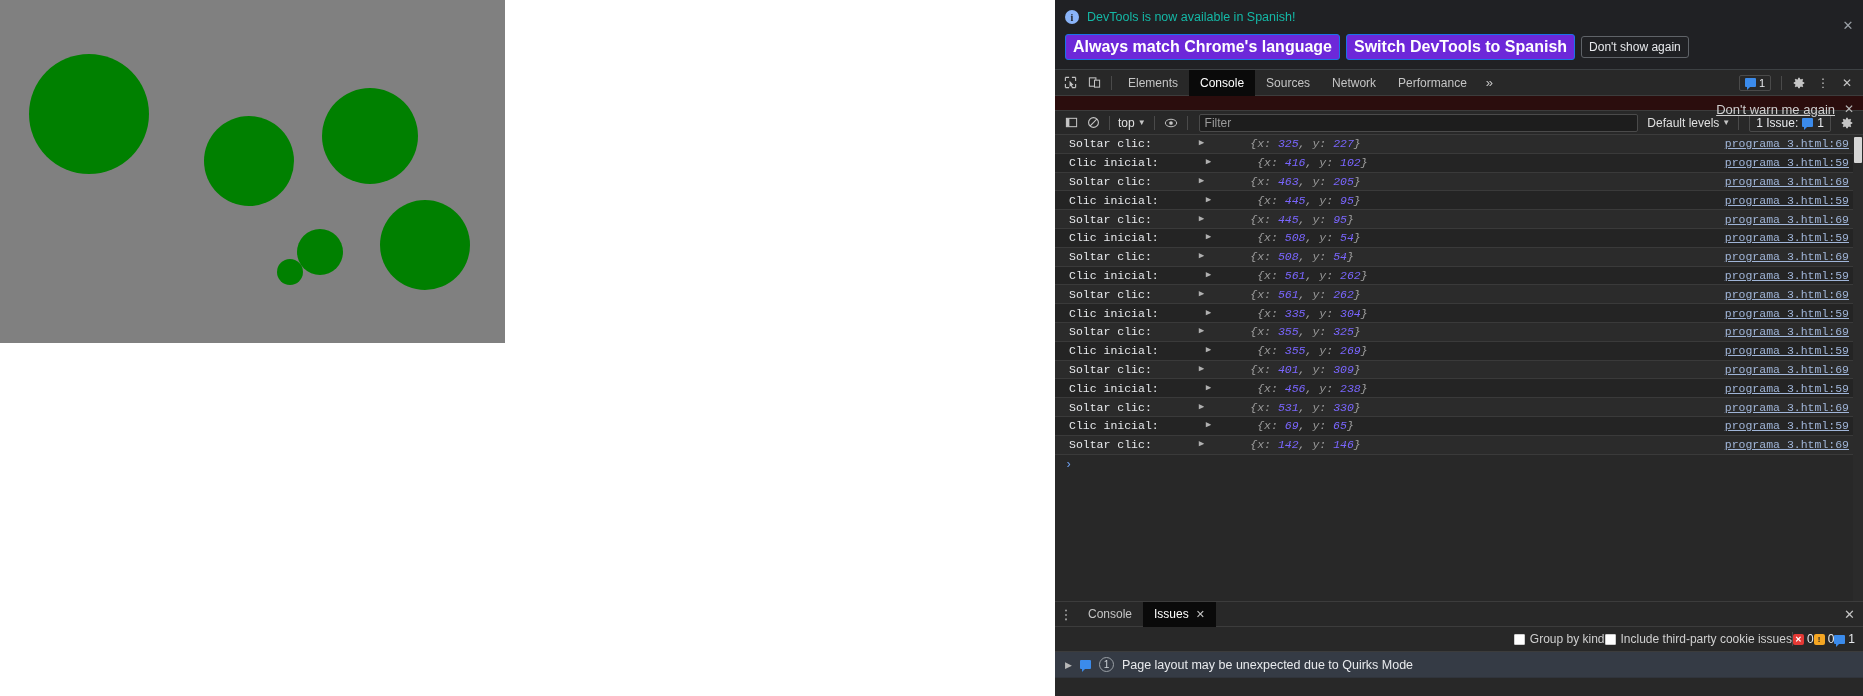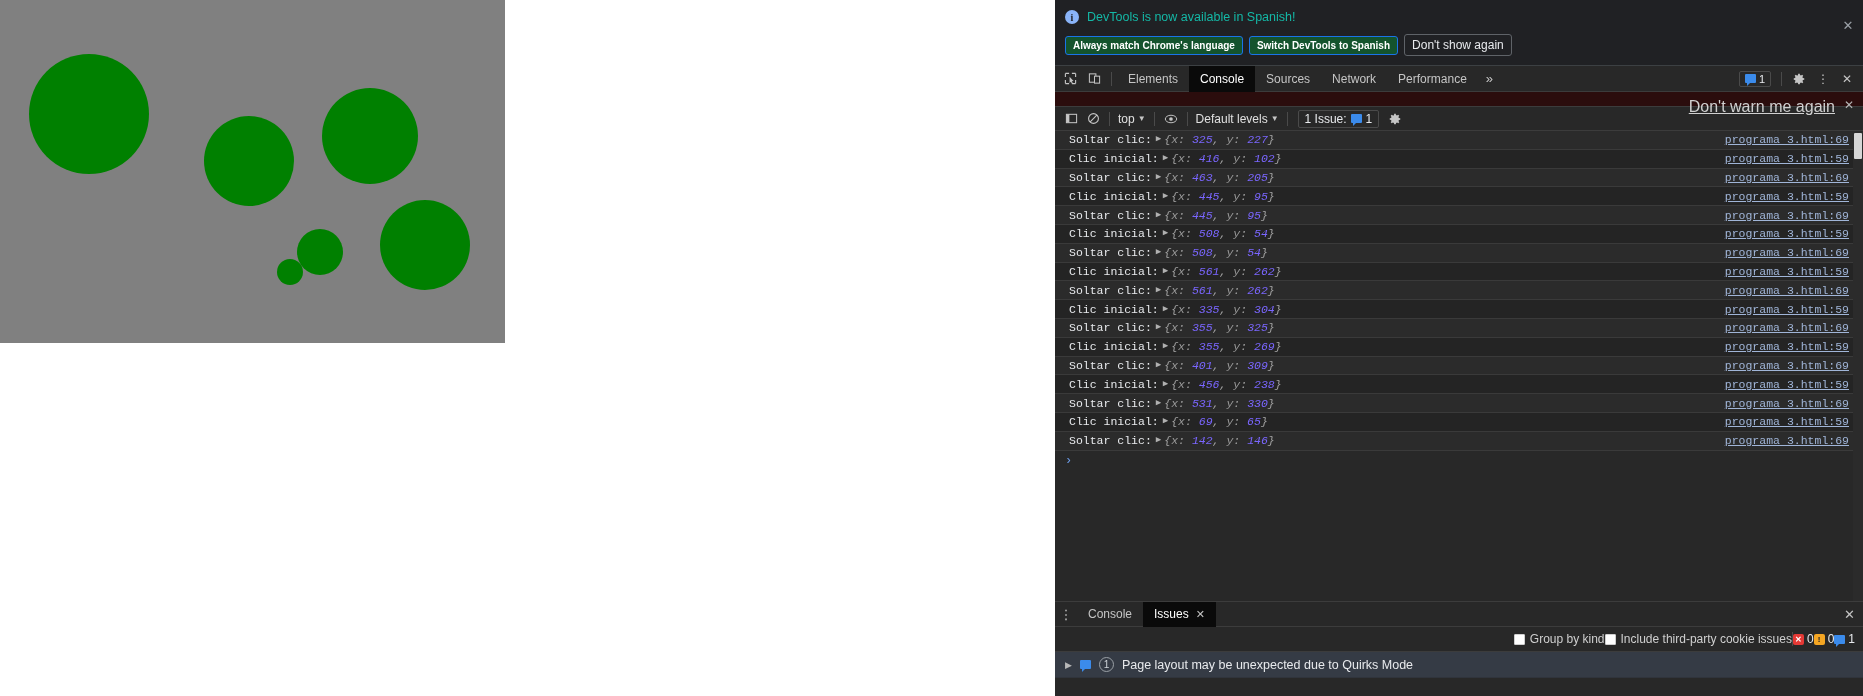--- a/index.html
+++ b/index.html
@@ -53,23 +53,23 @@
     width: 14px; height: 14px; border-radius: 50%;
     background: #8ab4f8; color: #202124;
     font-size: 10px; font-weight: bold;
     display: flex; align-items: center; justify-content: center;
     font-family: "Liberation Serif", serif;
     flex: 0 0 auto;
   }
   #lang-msg { font-size: 12.5px; color: #14b8a6; }
   #lang-row2 { display: flex; align-items: center; gap: 6px; margin-top: 7px; }
   .btn-primary {
-    background: #14532d; color: #ffffff;
+    background: #6d28d9; color: #ffffff;
     border: 1px solid #1a73e8; border-radius: 3px;
-    font-size: 10px; font-weight: bold;
+    font-size: 16px; font-weight: bold;
     padding: 3px 7px; cursor: pointer;
     font-family: "Liberation Sans", sans-serif;
     white-space: nowrap;
   }
   .btn-ghost {
     background: transparent; color: #e8eaed;
     border: 1px solid #5f6368; border-radius: 3px;
     font-size: 12px; padding: 3px 7px; cursor: pointer;
     font-family: "Liberation Sans", sans-serif;
     white-space: nowrap;
@@ -119,21 +119,21 @@
   #warn {
     background: #2b0d0d;
     border-bottom: 1px solid #3c3c3c;
     padding: 6px 10px 8px 10px;
     position: relative; flex: 0 0 auto;
   }
   #warn-title { color: #ef6b6b; font-size: 13px; font-weight: bold; margin-bottom: 3px; }
   #warn-body { color: #d8d2d2; font-size: 12px; line-height: 16px; max-width: 690px; }
   #warn-dismiss {
     position: absolute; right: 28px; top: 6px;
-    color: #d0d0d0; font-size: 16px;
+    color: #d0d0d0; font-size: 13px;
     text-decoration: underline; cursor: pointer;
   }
   #warn-close {
     position: absolute; right: 9px; top: 6px;
     color: #b8b8b8; font-size: 12px; cursor: pointer;
   }
 
   
   #ctoolbar {
     display: flex; align-items: center; gap: 0;
@@ -173,20 +173,21 @@
     background: #282828;
   }
   .log-row {
     display: flex; align-items: center;
     height: 18.8px;
     border-bottom: 1px solid #3a3a3a;
     font-family: "Liberation Mono", monospace;
     font-size: 11.5px;
     padding-left: 14px; padding-right: 14px;
     position: relative;
+    gap: 43px;
   }
   .log-row:nth-child(odd) { background: #2b2b2b; }
   .log-row:nth-child(even) { background: #242424; }
   .log-label { color: #e8eaed; white-space: pre; }
   .disc {
     color: #b0b0b0; font-size: 9px; margin: 0 3px 0 4px;
     display: inline-block; transform: translateY(-1px);
   }
   .obj { color: #a0a0a0; font-style: italic; white-space: pre; }
   .k { color: #9a9a9a; font-style: italic; }
@@ -359,20 +360,21 @@
         <span class="caret">▼</span>
       </div>
       <div class="ct-sep"></div>
       <div class="ct-btn">
         <svg width="14" height="14" viewBox="0 0 16 16">
           <ellipse cx="8" cy="8" rx="6.5" ry="4.3" stroke="#c5c5c5" stroke-width="1.1" fill="none"></ellipse>
           <circle cx="8" cy="8" r="2.1" fill="#c5c5c5"></circle>
         </svg>
       </div>
       <div class="ct-sep"></div>
+      <input id="filter-input" type="text" placeholder="Filter" style="">
       <div class="ct-select">
         <span>Default levels</span>
         <span class="caret">▼</span>
       </div>
       <div class="ct-sep"></div>
       <div id="ct-issue">
         <span>1 Issue:</span>
         <span class="msg-glyph"></span>
         <span>1</span>
       </div>

